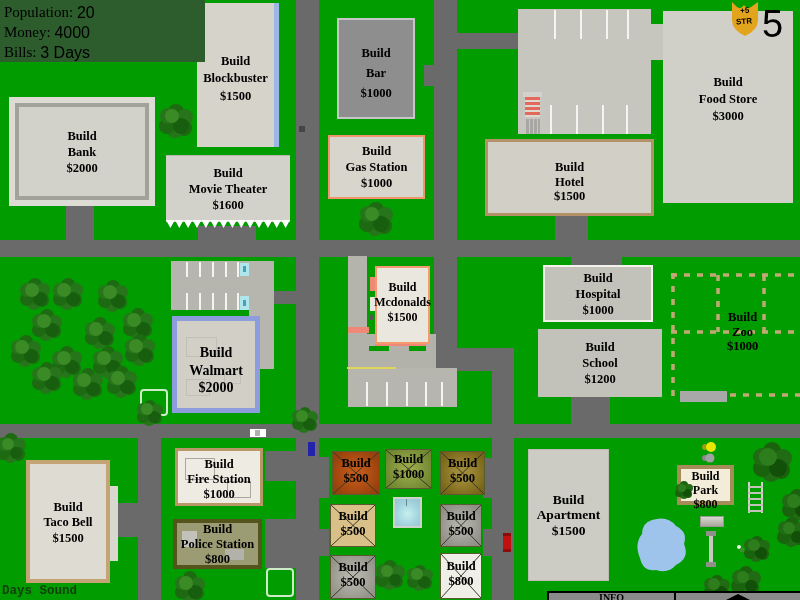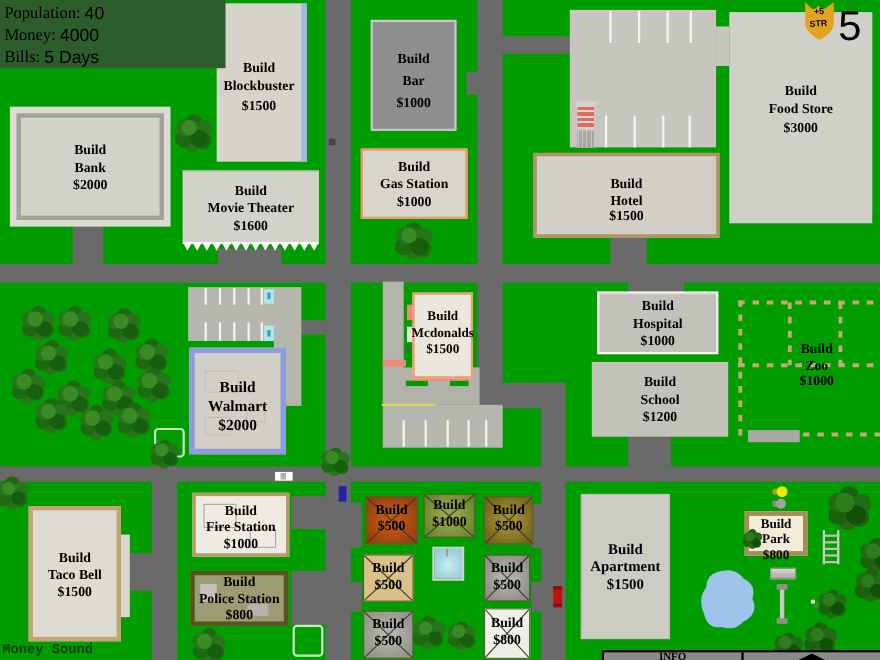--- a/index.html
+++ b/index.html
@@ -654,28 +654,28 @@
       <circle cx="711" cy="447" r="5" fill="#e8e800"></circle>
 <circle cx="705" cy="458" r="3" fill="#8a8a8a"></circle>
       <circle cx="710" cy="458" r="4.5" fill="#a2a2a2"></circle>
 
 <path d="M732,2 L737,7 Q741,10 744,5 Q747,10 751,7 L758,2 L758,20 Q758,30 745,36 Q732,30 732,20 Z" fill="#e2a41c"></path>
 <text x="740" y="13" font-family="Liberation Sans" font-size="8" font-weight="bold" fill="#000" transform="rotate(-4 744 10)">+5</text>
 <text x="736" y="24" font-family="Liberation Sans" font-size="8" font-weight="bold" fill="#000" transform="rotate(-4 744 21)">STR</text>
 </svg>
 
 <div style="position:absolute;left:0;top:0;width:205px;height:62px;background:#2d5c2d;color:#000">
-<div style="position:absolute;left:4px;top:3px;font:15px 'Liberation Serif'">Population: <span style="font-family:'Liberation Sans';font-size:16px;position:relative;top:1px">40</span></div>
+<div style="position:absolute;left:4px;top:3px;font:15px 'Liberation Serif'">Population: <span style="font-family:'Liberation Sans';font-size:16px;position:relative;top:1px">20</span></div>
 <div style="position:absolute;left:4px;top:23px;font:15px 'Liberation Serif'">Money: <span style="font-family:'Liberation Sans';font-size:16px;position:relative;top:1px">4000</span></div>
-<div style="position:absolute;left:4px;top:43px;font:15px 'Liberation Serif'">Bills: <span style="font-family:'Liberation Sans';font-size:16px;position:relative;top:1px">5 Days</span></div>
+<div style="position:absolute;left:4px;top:43px;font:15px 'Liberation Serif'">Bills: <span style="font-family:'Liberation Sans';font-size:16px;position:relative;top:1px">3 Days</span></div>
 </div>
 
 <div style="position:absolute;left:762px;top:3px;font:38px 'Liberation Sans';color:#000">5</div>
 
-<div style="position:absolute;left:2px;top:584px;font:bold 12.5px 'Liberation Mono';color:#123f0c">Money Sound</div>
+<div style="position:absolute;left:2px;top:584px;font:bold 12.5px 'Liberation Mono';color:#123f0c">Days Sound</div>
 
 <div style="position:absolute;left:547px;top:591px;width:251px;height:12px;background:#8a8a8a;border:2px solid #000">
 <div style="position:absolute;left:125px;top:0;width:2px;height:100%;background:#000"></div>
 <div style="position:absolute;left:0;top:0;width:125px;text-align:center;font:bold 10px/9px 'Liberation Serif';color:#000">INFO</div>
 <svg width="124" height="12" style="position:absolute;left:127px;top:0">
         <polygon points="48,8 62,1 76,8" fill="#000"></polygon>
       </svg>
 </div>
 </div>
 </body></html>

